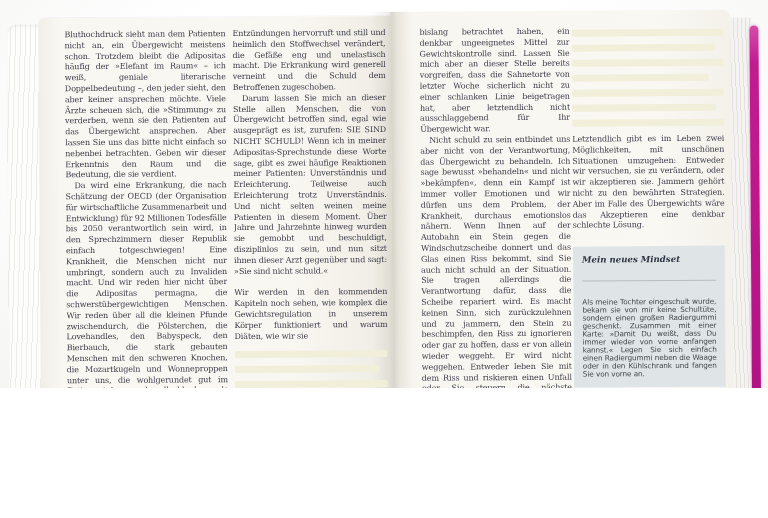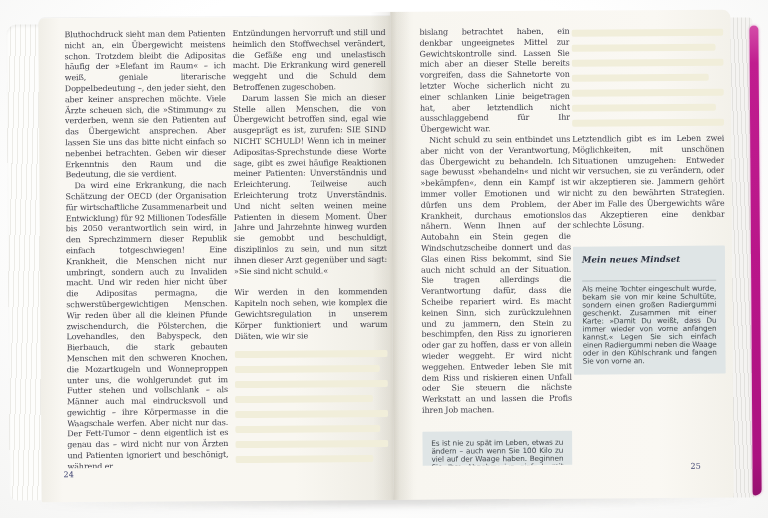--- a/index.html
+++ b/index.html
@@ -1,17 +1,17 @@
 <!DOCTYPE html>
 <html><head>
 <meta charset="utf-8">
 <style>
   html,body{margin:0;padding:0;background:#fff;}
   .scene{
-    position:relative;width:768px;height:518px;overflow:hidden;
+    position:relative;width:768px;height:388px;overflow:hidden;
     background:radial-gradient(ellipse at 50% 40%, #ffffff 55%, #f5f5f4 100%);
     font-family:"DejaVu Serif", serif;
   }
   .book{position:absolute;left:6px;top:4px;width:754px;height:504px;transform:rotate(-0.4deg);}
   .book-shadow{
     position:absolute;left:34px;right:26px;bottom:2px;height:12px;
     background:radial-gradient(ellipse at 50% 50%, rgba(90,88,82,0.38), rgba(90,88,82,0) 75%);
     filter:blur(4px);
   }
   .left-stack{
@@ -59,21 +59,21 @@
   .redact-group{margin-top:9px;}
   .redact-line{height:7px;border-radius:2px;background:#f1eeda;margin-bottom:8px;}
   .redact-line.w95{width:95%;}
   .redact-line.w90{width:90%;}
   .redact-group.top{margin-top:3px;margin-bottom:6px;}
   .infobox{
     background:#dfe5e6;margin-top:15px;padding:8px 9px 9px 9px;border-radius:1px;
   }
   .infobox-title{
     font-family:"DejaVu Serif", serif;font-style:italic;font-weight:bold;
-    font-size:8.6px;color:#2c3240;padding-bottom:16px;margin-bottom:4px;
+    font-size:8.6px;color:#2c3240;padding-bottom:16px;margin-bottom:17px;
     border-bottom:1px solid #b6bec0;
   }
   .infobox-body{
     font-family:"DejaVu Sans", sans-serif;font-size:7.3px;line-height:8px;
     letter-spacing:-0.1px;color:#41464b;text-align:justify;
   }
   .pagenum{
     position:absolute;font-size:8px;color:#3a3f6e;letter-spacing:0.2px;
   }
   .pagenum-left{left:56px;top:464px;}
@@ -93,21 +93,21 @@
     <div class="page page-left"></div>
     <div class="page page-right"></div>
     <div class="gutter"></div>
 
     <div class="col col-l1">
       <p class="para">Bluthochdruck sieht man dem Patienten nicht an, ein Übergewicht meistens schon. Trotzdem bleibt die Adipositas häufig der »Elefant im Raum« – ich weiß, geniale literarische Doppelbedeutung –, den jeder sieht, den aber keiner ansprechen möchte. Viele Ärzte scheuen sich, die »Stimmung« zu verderben, wenn sie den Patienten auf das Übergewicht ansprechen. Aber lassen Sie uns das bitte nicht einfach so nebenbei betrachten. Geben wir dieser Erkenntnis den Raum und die Bedeutung, die sie verdient.</p>
       <p class="para indent">Da wird eine Erkrankung, die nach Schätzung der OECD (der Organisation für wirtschaftliche Zusammenarbeit und Entwicklung) für 92 Millionen Todesfälle bis 2050 verantwortlich sein wird, in den Sprechzimmern dieser Republik einfach totgeschwiegen! Eine Krankheit, die Menschen nicht nur umbringt, sondern auch zu Invaliden macht. Und wir reden hier nicht über die Adipositas permagna, die schwerstübergewichtigen Menschen. Wir reden über all die kleinen Pfunde zwischendurch, die Pölsterchen, die Lovehandles, den Babyspeck, den Bierbauch, die stark gebauten Menschen mit den schweren Knochen, die Mozartkugeln und Wonneproppen unter uns, die wohlgerundet gut im Futter stehen und vollschlank – als Männer auch mal eindrucksvoll und gewichtig – ihre Körpermasse in die Waagschale werfen. Aber nicht nur das. Der Fett-Tumor – denn eigentlich ist es genau das – wird nicht nur von Ärzten und Patienten ignoriert und beschönigt, während er</p>
     </div>
 
     <div class="col col-l2">
-      <p class="para">Entzündungen hervorruft und still und heimlich den Stoffwechsel verändert, die Gefäße eng und unelastisch macht. Die Erkrankung wird generell weggeht und die Schuld dem Betroffenen zugeschoben.</p>
+      <p class="para">Entzündungen hervorruft und still und heimlich den Stoffwechsel verändert, die Gefäße eng und unelastisch macht. Die Erkrankung wird generell verneint und die Schuld dem Betroffenen zugeschoben.</p>
       <p class="para indent">Darum lassen Sie mich an dieser Stelle allen Menschen, die von Übergewicht betroffen sind, egal wie ausgeprägt es ist, zurufen: SIE SIND NICHT SCHULD! Wenn ich in meiner Adipositas-Sprechstunde diese Worte sage, gibt es zwei häufige Reaktionen meiner Patienten: Unverständnis und Erleichterung. Teilweise auch Erleichterung trotz Unverständnis. Und nicht selten weinen meine Patienten in diesem Moment. Über Jahre und Jahrzehnte hinweg wurden sie gemobbt und beschuldigt, disziplinlos zu sein, und nun sitzt ihnen dieser Arzt gegenüber und sagt: »Sie sind nicht schuld.«</p>
       <p class="para spaced">Wir werden in den kommenden Kapiteln noch sehen, wie komplex die Gewichtsregulation in unserem Körper funktioniert und warum Diäten, wie wir sie</p>
       <div class="redact-group">
         <div class="redact-line"></div>
         <div class="redact-line w95"></div>
         <div class="redact-line"></div>
         <div class="redact-line w90"></div>
         <div class="redact-line"></div>
         <div class="redact-line w95"></div>
         <div class="redact-line"></div>

